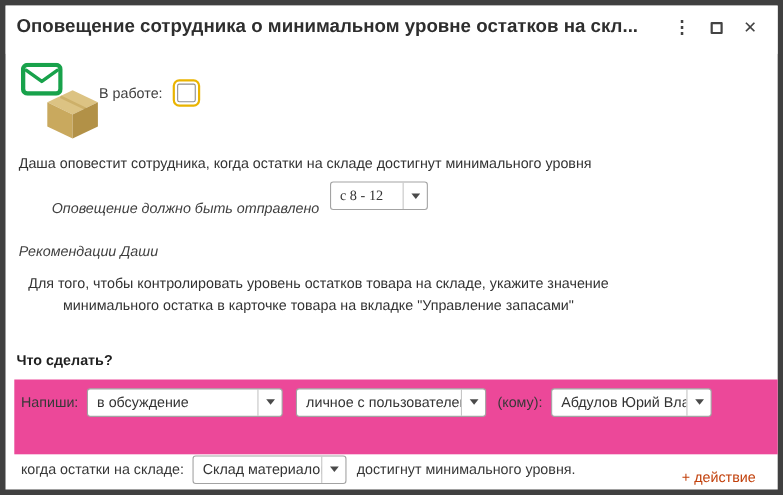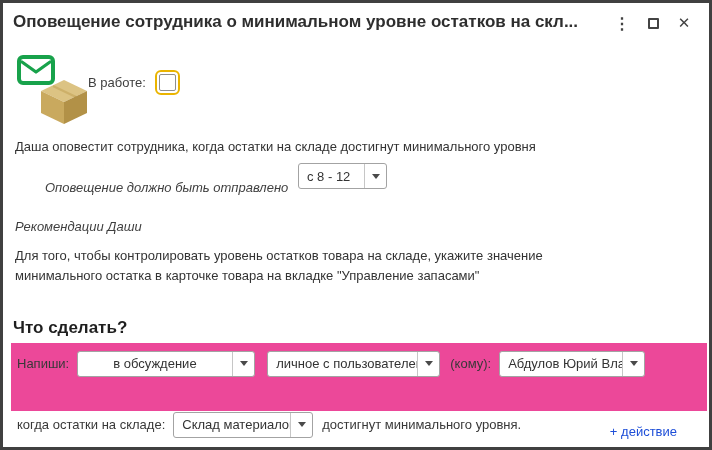--- a/index.html
+++ b/index.html
@@ -1,19 +1,19 @@
 <!DOCTYPE html>
 <html><head>
 <meta charset="utf-8">
 <style>
   html,body{margin:0;padding:0;background:#e9e9e9;}
   .window{
     position:relative; width:712px; height:450px; box-sizing:border-box;
-    background:#fff; border:3px solid #404040; overflow:hidden;
-    font-family:"Liberation Sans", sans-serif; color:#333; font-size:13px;
+    background:#fff; border:5px solid #404040; overflow:hidden;
+    font-family:"Liberation Sans", sans-serif; color:#333; font-size:13px;text-align:center;
   }
   
   .titlebar{position:absolute; left:0; top:0; right:0; height:44px; background:#fff;}
   .title{
     position:absolute; left:10px; top:9px; font-size:17px; font-weight:700;
     color:#2e2e2e; white-space:nowrap; max-width:600px; overflow:hidden;
   }
   .win-controls{position:absolute; right:12px; top:8px; display:flex; align-items:center;}
   .win-btn{
     width:26px; height:24px; display:flex; align-items:center; justify-content:center;
@@ -45,40 +45,40 @@
     overflow:hidden; flex:1; min-width:0;
   }
   .combo .arrow{
     width:21px; flex:0 0 21px; border-left:1px solid #c6c6c6;
     display:flex; align-items:center; justify-content:center;
   }
   .combo .arrow::after{
     content:""; border-left:4px solid transparent; border-right:4px solid transparent;
     border-top:5px solid #4a4a4a;
   }
-  .sched-combo{position:absolute; left:295px; top:160px; width:89px;}
+  .sched-combo{position:absolute; left:295px; top:160px; width:89px;font-family:Liberation Serif, serif;}
   
   .rec-title{position:absolute; left:12px; top:216px; font-style:italic; color:#3f3f3f;}
   .rec-text{position:absolute; left:12px; top:243px; width:545px; line-height:20px;}
   
-  .actions-heading{position:absolute; left:10px; top:315px; font-size:17px; font-weight:700; color:#1f1f1f;}
+  .actions-heading{position:absolute; left:10px; top:315px; font-size:13px; font-weight:700; color:#1f1f1f;}
   .panel{
     position:absolute; left:8px; top:340px; width:696px; height:68px; box-sizing:border-box;
     background:#ec4899; padding:7px 6px;
   }
   .panel-row{display:flex; align-items:center; height:27px; margin-bottom:7px;}
   .panel-row:last-child{margin-bottom:0;margin-top:34px;}
   .panel-row .lbl{margin-right:8px; white-space:nowrap; color:#383838;}
   .panel-row .suffix{margin-left:9px; white-space:nowrap; color:#383838;}
-  .w-channel{width:178px; flex:0 0 178px; margin-right:12px;padding-left:27px;}
+  .w-channel{width:178px; flex:0 0 178px; margin-right:12px;}
   .w-type{width:173px; flex:0 0 173px; margin-right:10px;}
   .w-recipient{width:146px; flex:0 0 146px;}
   .w-warehouse{width:140px; flex:0 0 140px;}
   .add-action{
-    position:absolute; right:32px; top:421px; color:#1d4ed8; cursor:pointer; white-space:nowrap;
+    position:absolute; right:20px; top:421px; color:#c2410c; cursor:pointer; white-space:nowrap;
   }
 </style>
 </head>
 <body>
 
 <div class="window">
 
   <div class="titlebar">
     <div class="title">Оповещение сотрудника о минимальном уровне остатков на скл...</div>
     <div class="win-controls">

